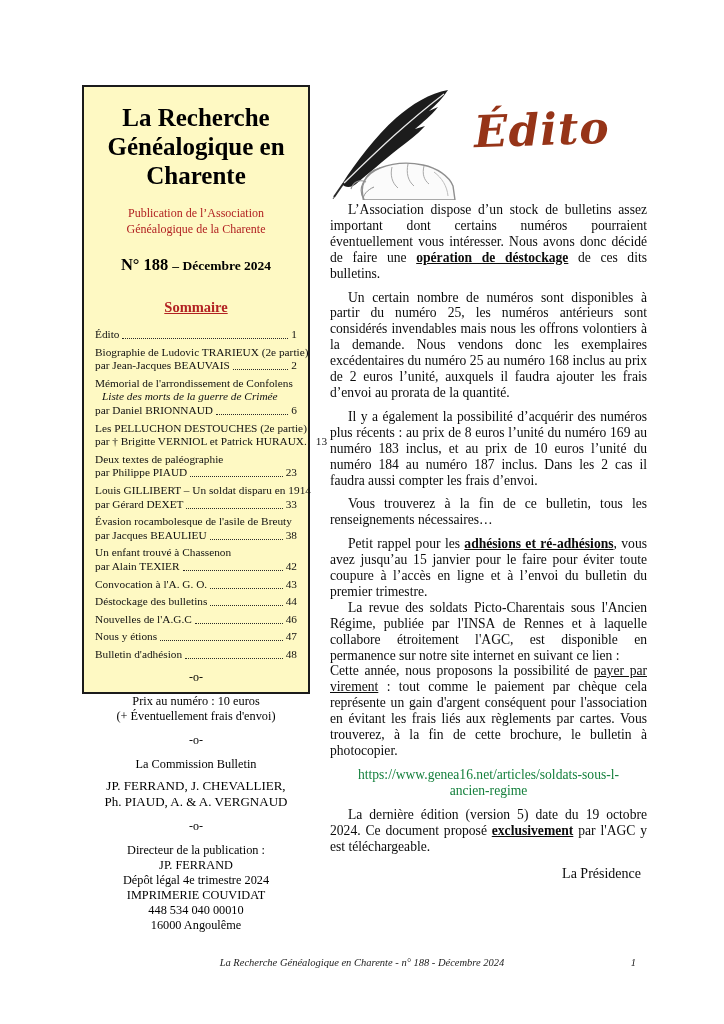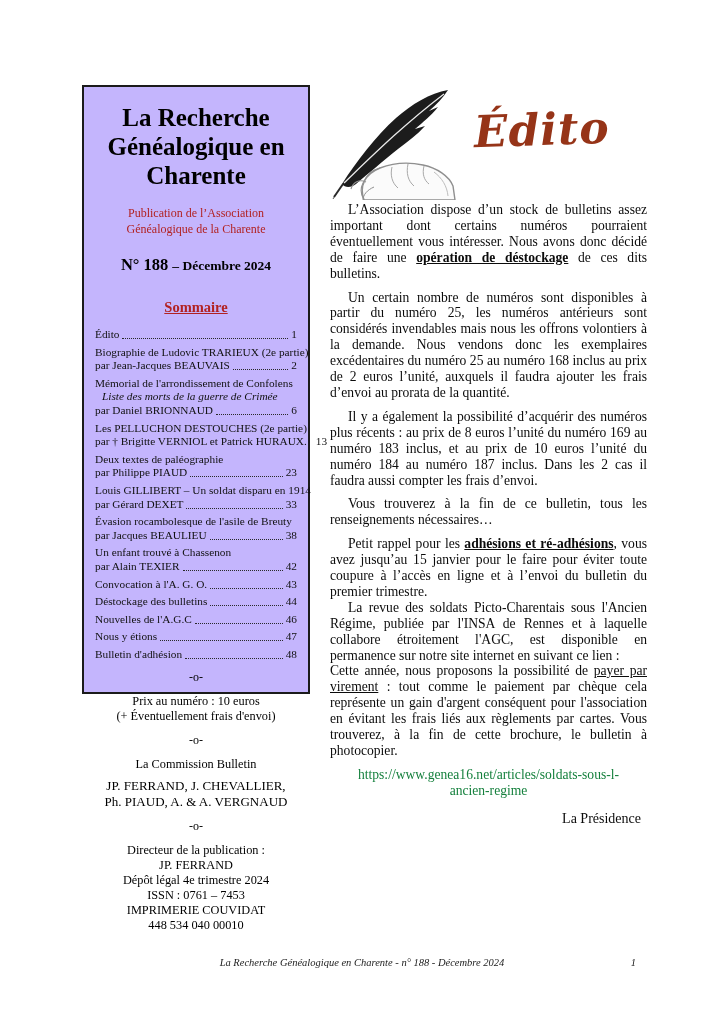--- a/index.html
+++ b/index.html
@@ -9,21 +9,21 @@
     background:#ffffff;
     font-family:"Liberation Serif", serif;
     color:#111;
     margin:0 auto;
     overflow:hidden;
   }
   
   .sidebar{
     position:absolute;left:82px;top:85px;width:228px;height:609px;
     box-sizing:border-box;
-    background:#c4b5fd;
+    background:#fef9c3;
     border:2px solid #1b1b1b;
     padding:10px 11px 8px;
     text-align:center;
   }
   .sb-title{
     font-weight:bold;font-size:25px;line-height:29px;color:#000;
     margin-top:6px;
   }
   .sb-subtitle{
     margin-top:15px;font-size:12px;line-height:16px;color:#B22222;
@@ -233,23 +233,23 @@
       <div>JP. FERRAND, J. CHEVALLIER,</div>
       <div>Ph. PIAUD, A. &amp; A. VERGNAUD</div>
     </div>
 
     <div class="sep">-o-</div>
 
     <div class="sb-block">
       <div>Directeur de la publication :</div>
       <div>JP. FERRAND</div>
       <div>Dépôt légal 4e trimestre 2024</div>
-      <div>ISSN : 0761 – 7453</div>
       <div>IMPRIMERIE COUVIDAT</div>
       <div>448 534 040 00010</div>
+      <div>16000 Angoulême</div>
     </div>
   </div>
 
   <div class="main">
 
     <div class="edito-header">
       <svg class="quill-art" viewBox="0 0 140 114" aria-hidden="true">
 
         <path d="M12,98 C26,76 46,50 66,32 C82,18 100,7 118,4
                  C113,12 106,19 99,25 L108,21 C101,30 93,36 85,43
@@ -289,20 +289,21 @@
     <p class="body-p tight"><span>Petit rappel pour les </span><span class="bu">adhésions et ré-adhésions</span><span>, vous avez jusqu’au 15 janvier pour le faire pour éviter toute coupure à l’accès en ligne et à l’envoi du bulletin du premier trimestre.</span></p>
 
     <p class="body-p tight">La revue des soldats Picto-Charentais sous l'Ancien Régime, publiée par l'INSA de Rennes et à laquelle collabore étroitement l'AGC, est disponible en permanence sur notre site internet en suivant ce lien :</p>
 
     <p class="body-p noindent"><span>Cette année, nous proposons la possibilité de </span><span class="u">payer par virement</span><span> : tout comme le paiement par chèque cela représente un gain d'argent conséquent pour l'association en évitant les frais liés aux règlements par cartes. Vous trouverez, à la fin de cette brochure, le bulletin à photocopier.</span></p>
 
     <div class="link-block">
       <a><span>https://www.genea16.net/articles/soldats-sous-l-</span><br><span>ancien-regime</span></a>
     </div>
 
+    <p class="body-p"><span>La dernière édition (version 5) date du 19 octobre 2024. Ce document proposé </span><span class="bu">exclusivement</span><span> par l'AGC y est téléchargeable.</span></p>
 
     <div class="signature">La Présidence</div>
   </div>
 
   <div class="footer">
     <span>La Recherche Généalogique en Charente - n° 188 - Décembre 2024</span>
     <span class="pagenum">1</span>
   </div>
 
 </div>

